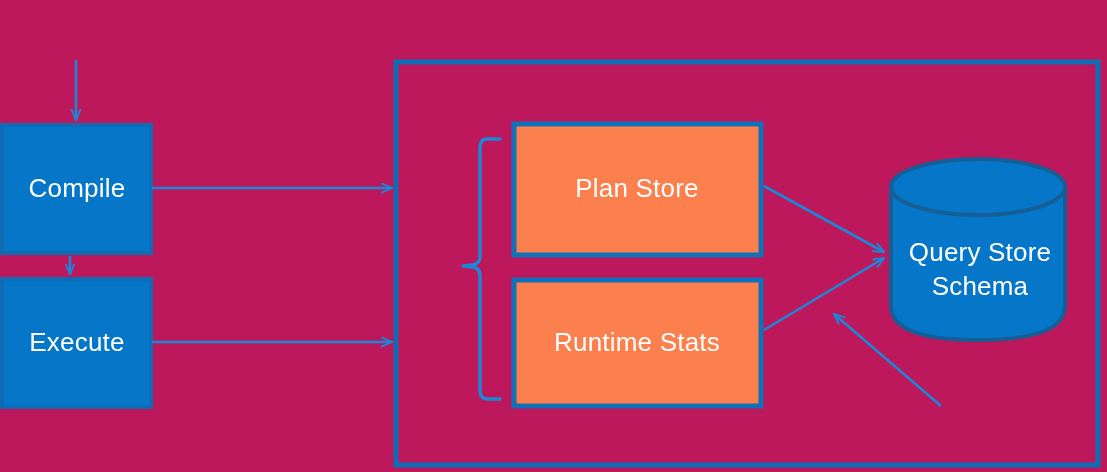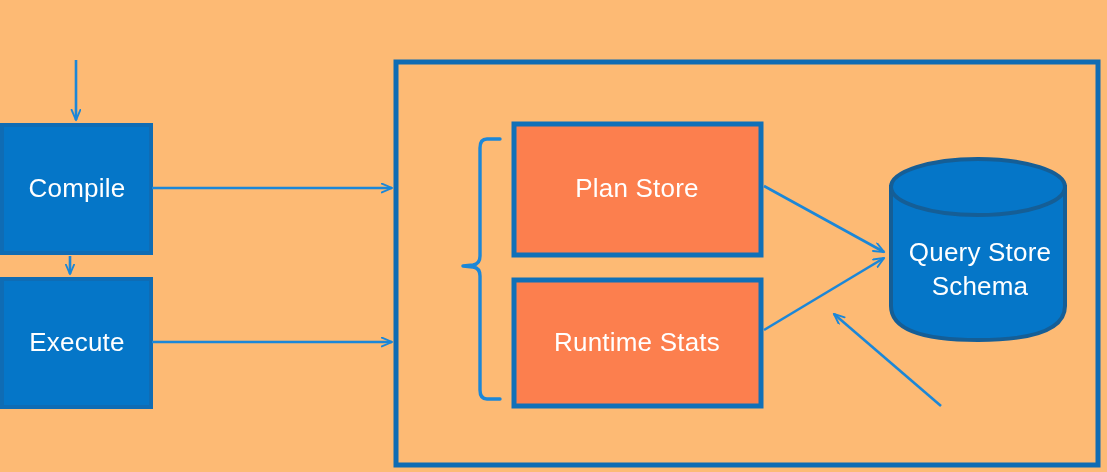--- a/index.html
+++ b/index.html
@@ -4,21 +4,21 @@
 <style>
   html, body {
     margin: 0;
     padding: 0;
     background: #000000;
   }
   #canvas {
     position: relative;
     width: 1107px;
     height: 472px;
-    background: #fdba74;
+    background: #be185d;
     overflow: hidden;
     font-family: "Liberation Sans", sans-serif;
   }
   #diagram-svg {
     position: absolute;
     left: 0;
     top: 0;
     width: 1107px;
     height: 472px;
   }

